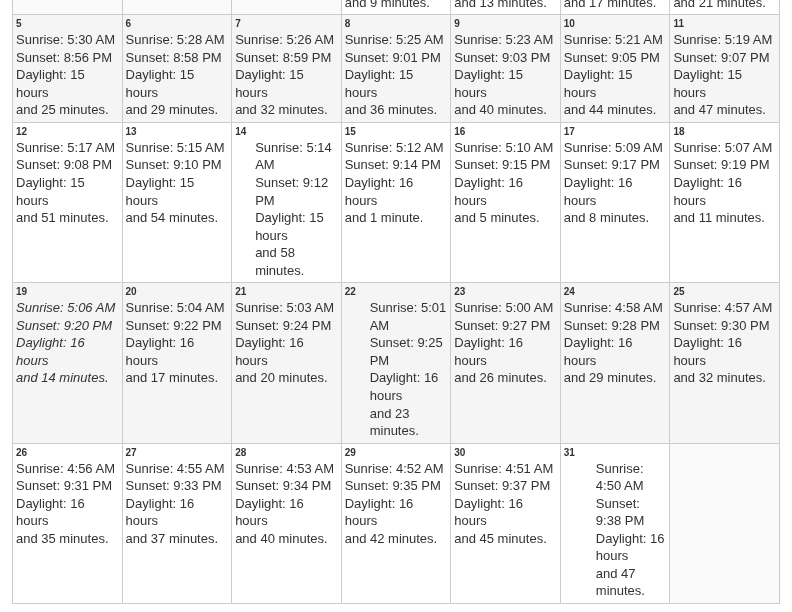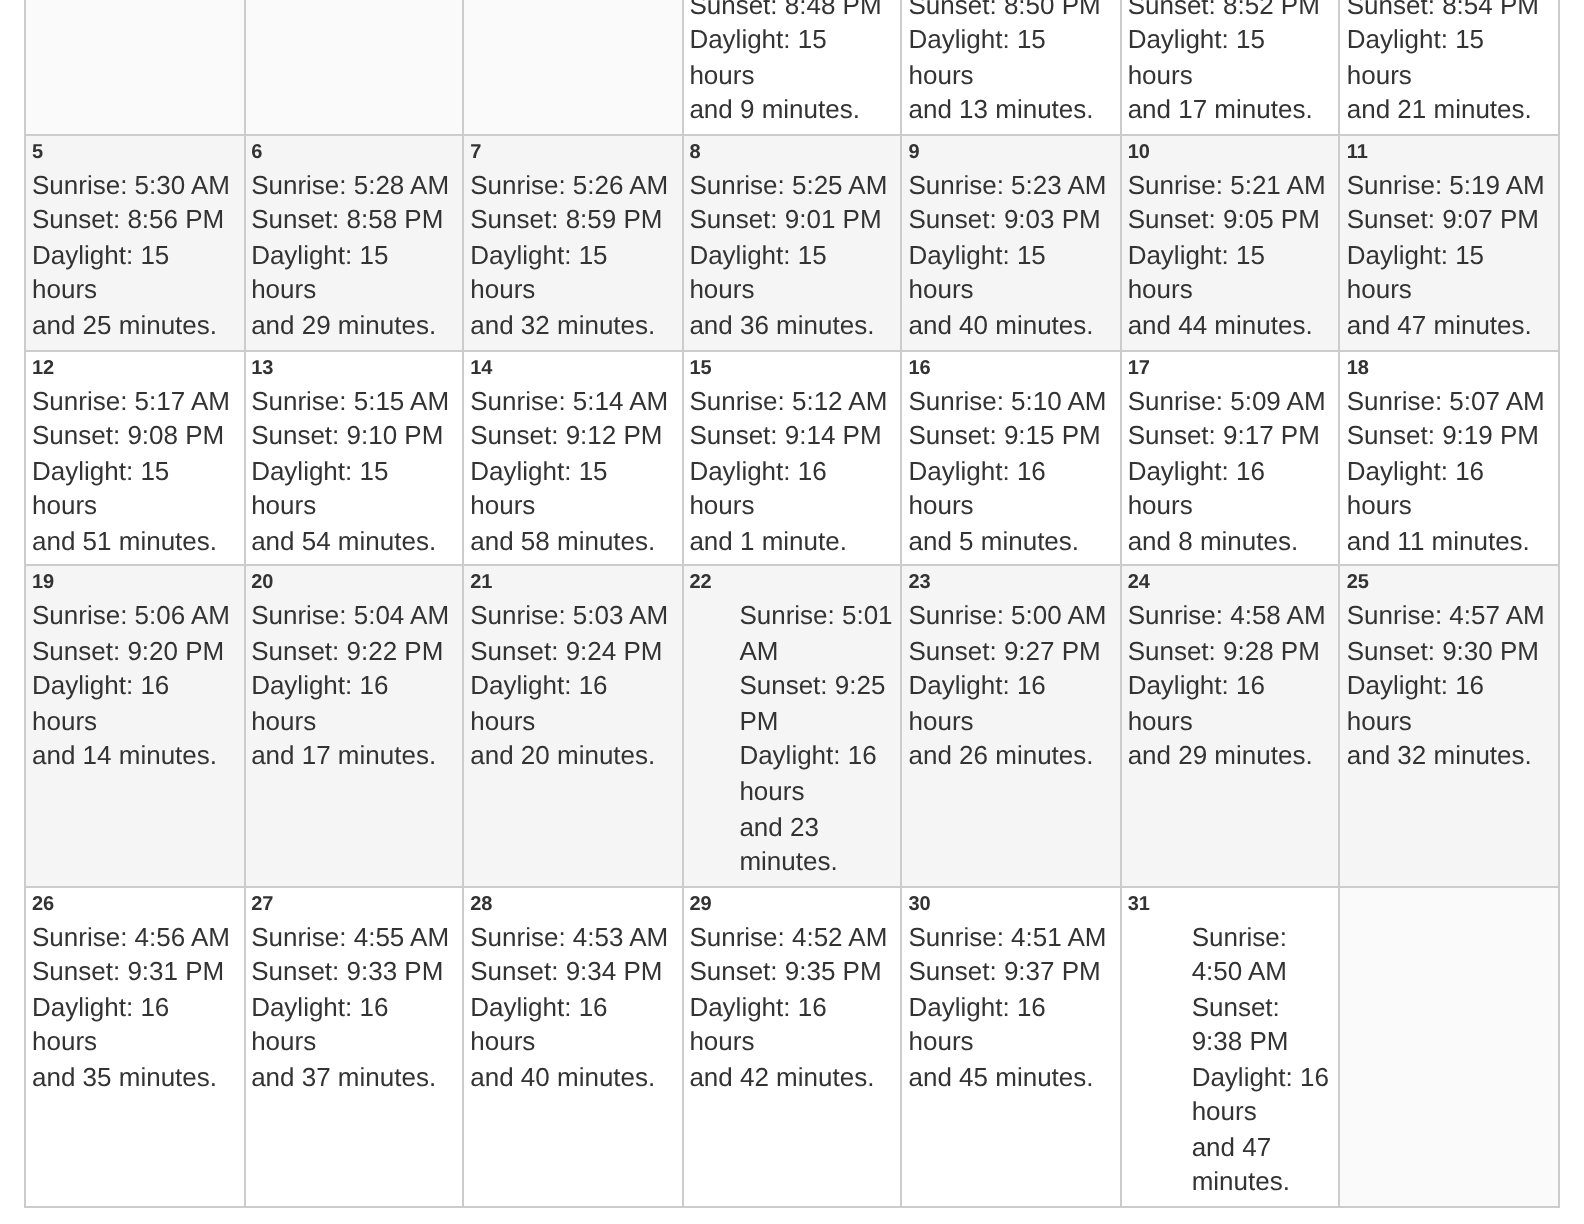--- a/index.html
+++ b/index.html
@@ -234,21 +234,21 @@
           </td>
           <td>
             <span class="day-num">13</span>
             <div class="day-info" style="white-space: pre-line;">Sunrise: 5:15 AM
 Sunset: 9:10 PM
 Daylight: 15 hours
 and 54 minutes.</div>
           </td>
           <td>
             <span class="day-num">14</span>
-            <div class="day-info" style="white-space: pre-line;">Sunrise: 5:14 AM
+            <div class="day-info" style="white-space: pre-line; margin-left: 20px;">Sunrise: 5:14 AM
 Sunset: 9:12 PM
 Daylight: 15 hours
 and 58 minutes.</div>
           </td>
           <td>
             <span class="day-num">15</span>
             <div class="day-info" style="white-space: pre-line;">Sunrise: 5:12 AM
 Sunset: 9:14 PM
 Daylight: 16 hours
 and 1 minute.</div>
@@ -271,21 +271,21 @@
             <span class="day-num">18</span>
             <div class="day-info" style="white-space: pre-line;">Sunrise: 5:07 AM
 Sunset: 9:19 PM
 Daylight: 16 hours
 and 11 minutes.</div>
           </td>
         </tr>
         <tr>
           <td>
             <span class="day-num">19</span>
-            <div class="day-info" style="white-space: pre-line;">Sunrise: 5:06 AM
+            <div class="day-info" style="white-space: pre-line; font-style: italic;">Sunrise: 5:06 AM
 Sunset: 9:20 PM
 Daylight: 16 hours
 and 14 minutes.</div>
           </td>
           <td>
             <span class="day-num">20</span>
             <div class="day-info" style="white-space: pre-line;">Sunrise: 5:04 AM
 Sunset: 9:22 PM
 Daylight: 16 hours
 and 17 minutes.</div>

